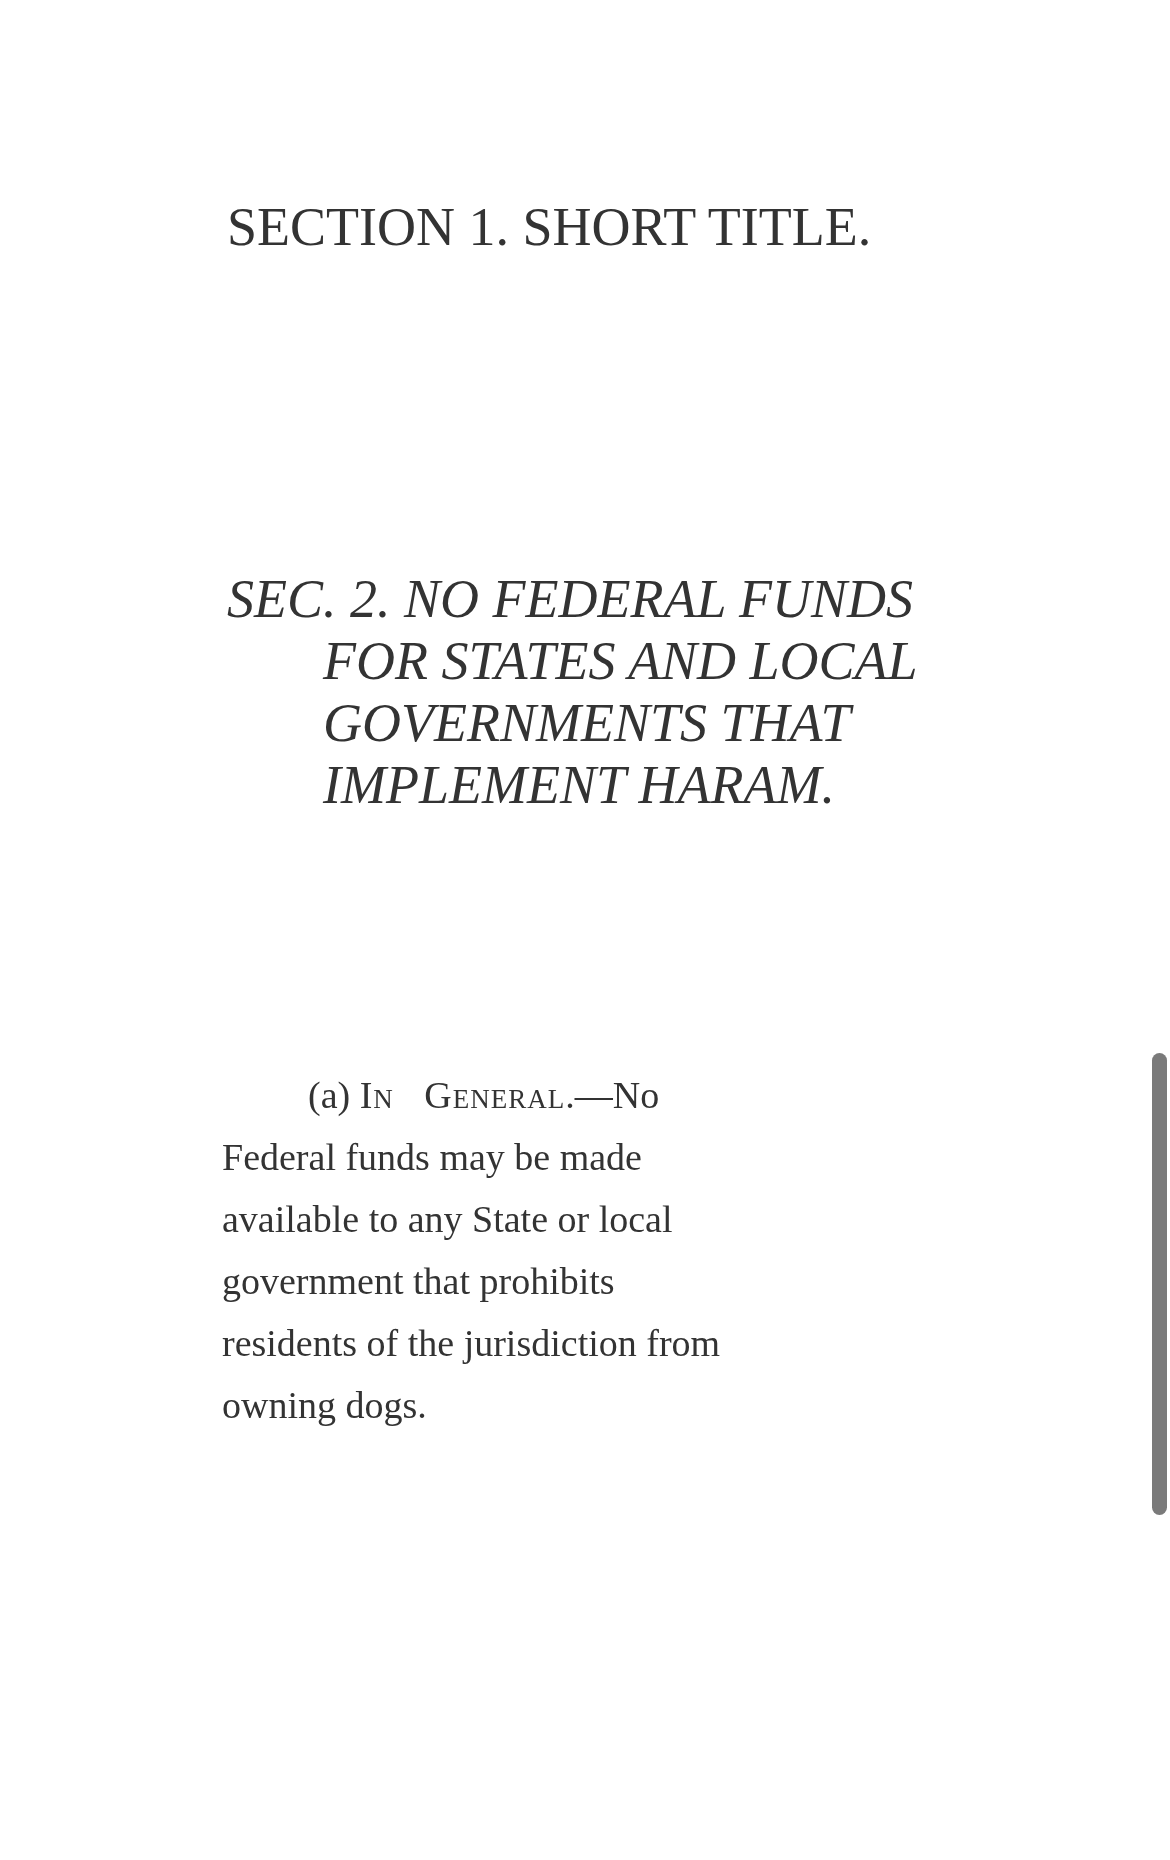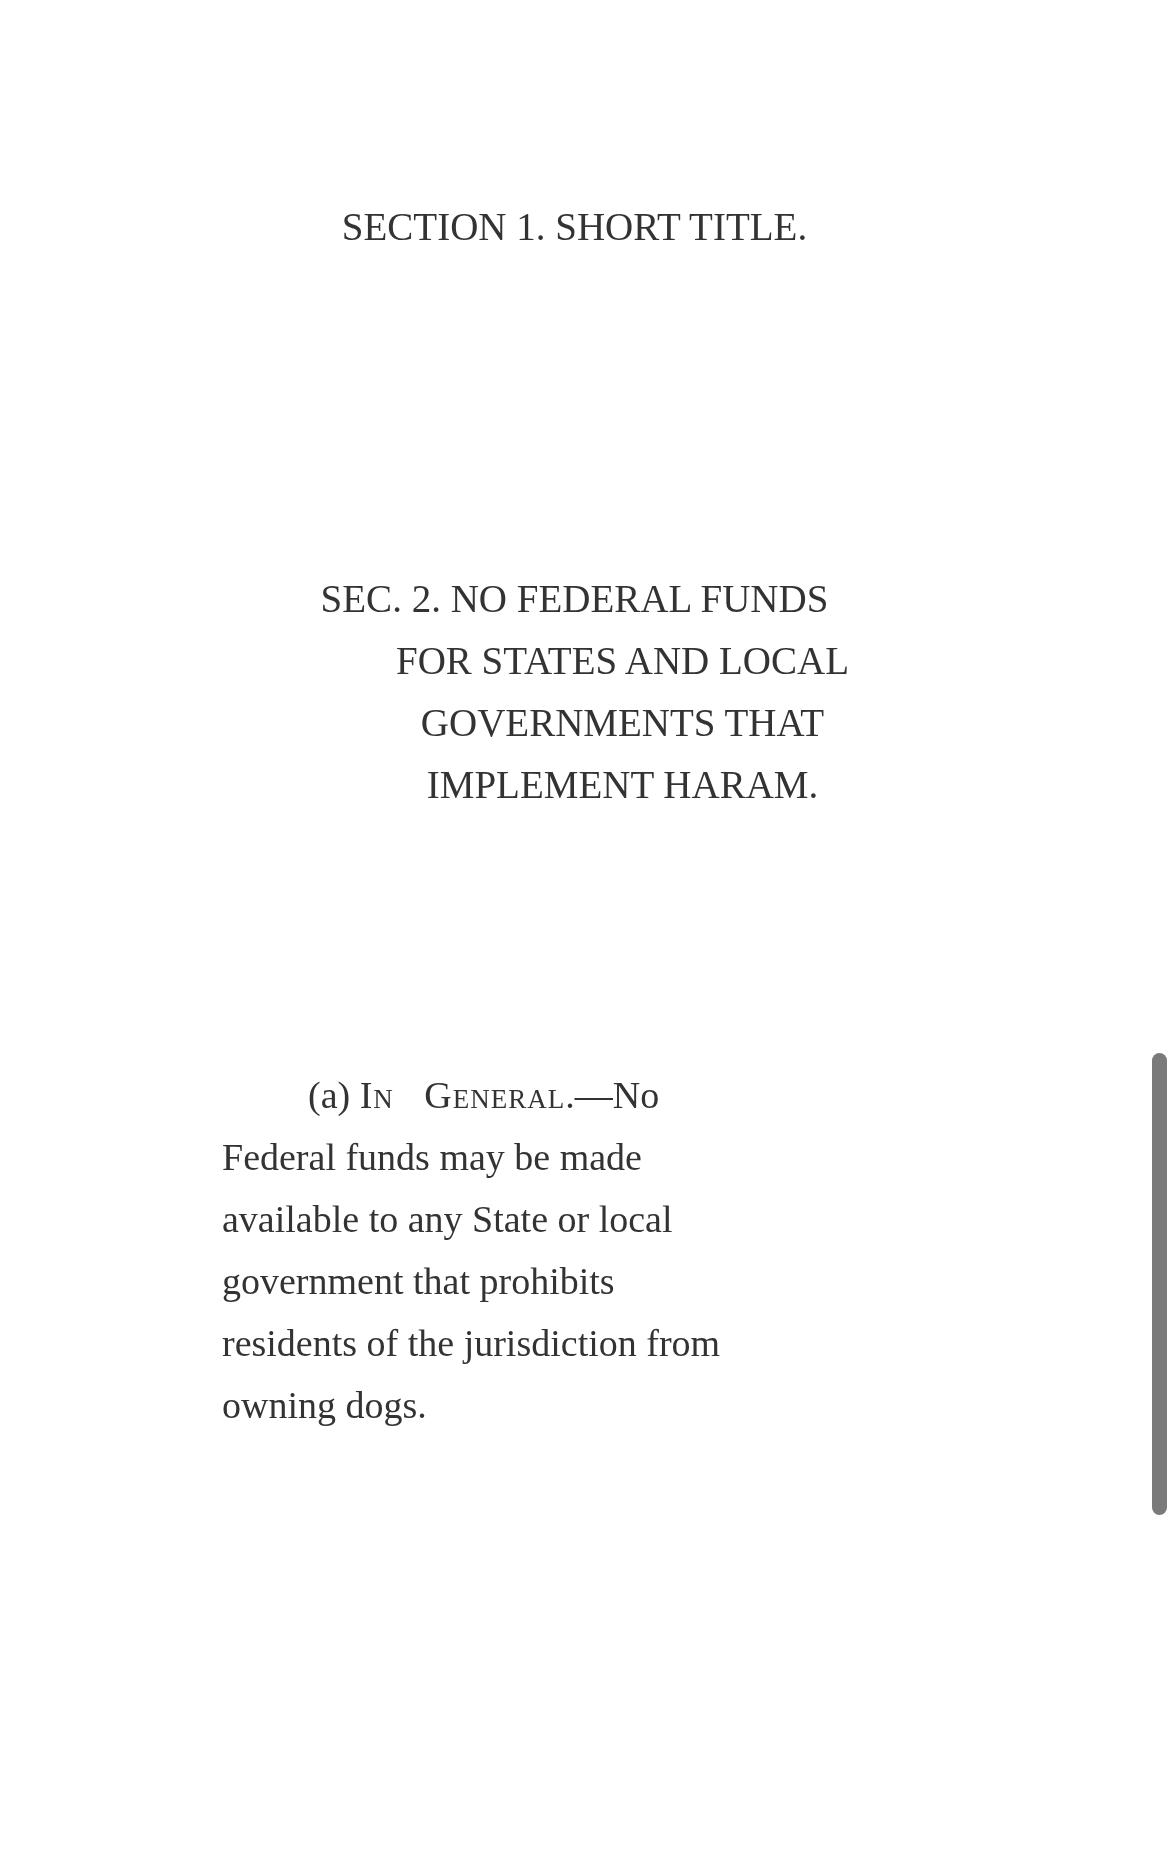--- a/index.html
+++ b/index.html
@@ -24,29 +24,29 @@
     font-size: 38px;
     line-height: 62px;
     white-space: pre; 
   }
   .doc p, .doc h1, .doc h2 {
     margin: 0 0 62px 0;
     font-weight: normal;
   }
   .heading {
     font-weight: bold;
-    font-size: 39px;
+    font-size: 54px;
     line-height: 62px;
     margin-left: 5px !important;
-    text-align: center;
   }
   
   .heading.hanging {
     padding-left: 96px;
     text-indent: -96px;
+    font-style: italic;
   }
   
   .para-section { text-indent: 100px; }
   .para-sub     { text-indent: 86px; }
   
   .sc {
     font-variant: small-caps;
     letter-spacing: 1px;
     word-spacing: 20px;
   }

